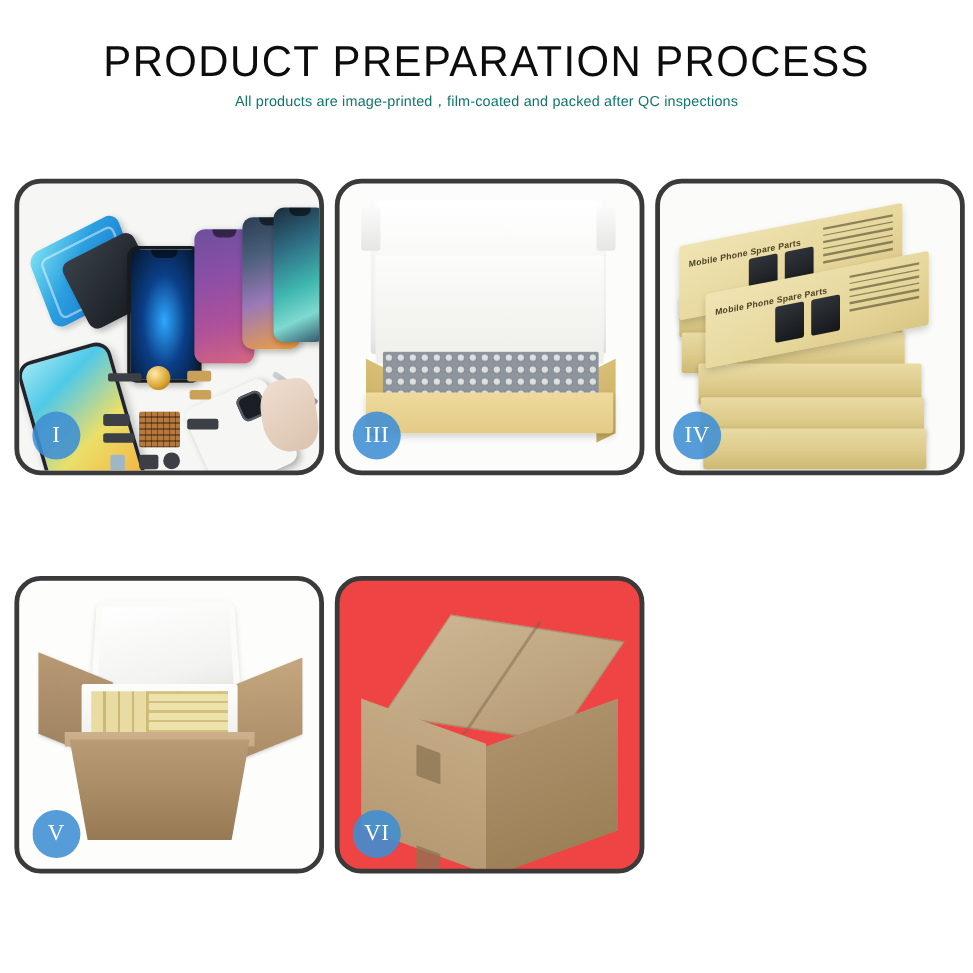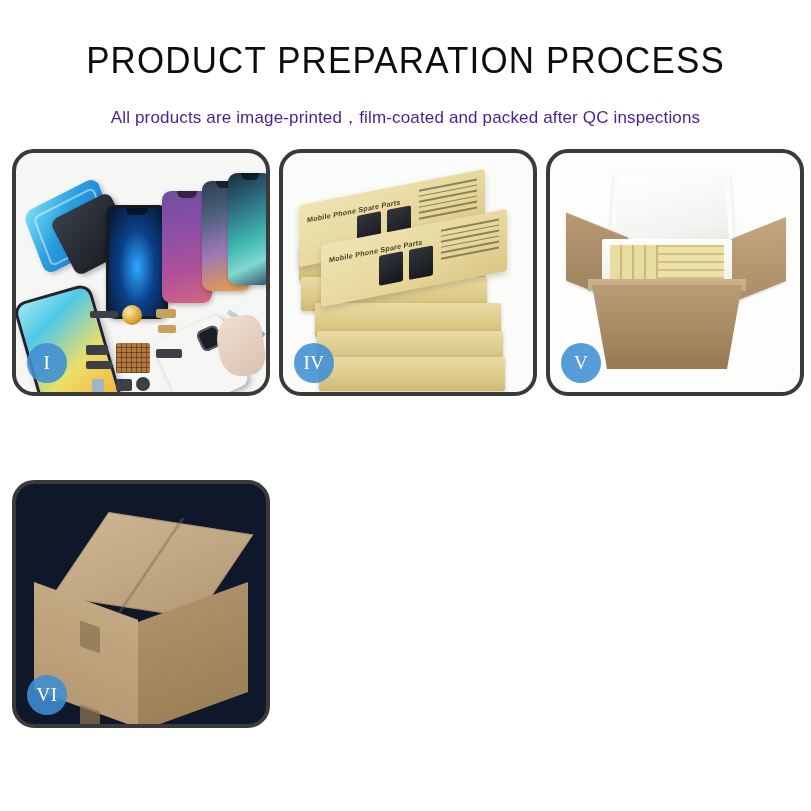--- a/index.html
+++ b/index.html
@@ -11,40 +11,40 @@
     width: 811px;
     height: 811px;
     font-family: "Liberation Sans", sans-serif;
     overflow: hidden;
     position: relative;
   }
 
   
   .header {
     width: 811px;
-    padding-top: 42px;
+    padding-top: 32px;
     text-align: center;
   }
   .page-title {
     font-family: "Liberation Sans", sans-serif;
     font-size: 36px;
     font-weight: 400;
     color: #0d0d0d;
     letter-spacing: 1.2px;
     line-height: 1.05;
     margin: 0;
     transform: scaleX(0.97);
   }
   .page-subtitle {
     font-family: "Liberation Sans", sans-serif;
-    font-size: 17px;
+    font-size: 12px;
     font-weight: 400;
-    color: #4c1d95;
+    color: #0f766e;
     letter-spacing: 0.15px;
-    margin: 26px 0 0 0;
+    margin: 6px 0 0 0;
   }
 
   
   .grid {
     position: absolute;
     top: 149px;
     left: 12px;
     width: 787px;
     display: grid;
     grid-template-columns: 258px 258px 258px;
@@ -340,21 +340,21 @@
     clip-path: polygon(0 0, 100% 0, 90% 100%, 10% 100%);
     box-shadow: 0 3px 6px rgba(0,0,0,.2);
   }
   .p5 .carton-top {
     position:absolute; left:38px; top:126px; width:158px; height:12px;
     background: linear-gradient(180deg,#cdb18c,#b1957010);
     background-color:#c7ac87;
   }
 
   
-  .p6 { background: #0f172a; }
+  .p6 { background: #ef4444; }
   .p6 .cube { position:absolute; left:18px; top:28px; width:218px; height:190px; }
   .p6 .face-top {
     position:absolute; left:18px; top:0; width:160px; height:84px;
     background: linear-gradient(145deg,#cbb491 0%,#c0a783 55%,#b49a74 100%);
     transform: skewX(-34deg) skewY(8deg);
     transform-origin: bottom left;
     box-shadow: inset 0 0 0 1px rgba(120,100,70,.35);
   }
   .p6 .face-top::after {
     content:""; position:absolute; left:48%; top:-6%; width:3px; height:112%;
@@ -411,20 +411,31 @@
       <div class="chip" style="left:100px;top:226px;width:16px;height:12px;"></div>
       <div class="chip" style="left:120px;top:224px;width:14px;height:14px;border-radius:50%;"></div>
       <div class="chip" style="left:76px;top:226px;width:12px;height:16px;background:#9fb6c7;"></div>
       <div class="tweezer"></div>
       <div class="hand"></div>
     </div>
     <div class="badge">I</div>
   </div>
 
 
+  <div class="panel p3">
+    <div class="photo">
+      <div class="lid"></div>
+      <div class="foam"></div>
+      <div class="tray-left"></div>
+      <div class="tray-right"></div>
+      <div class="bwrap"></div>
+      <div class="tray-front"></div>
+    </div>
+    <div class="badge">III</div>
+  </div>
 
   <div class="panel p4">
     <div class="photo">
       <div class="stack">
         <div class="bx" style="left:8px;  top:76px;"></div>
         <div class="bx" style="left:10px; top:106px;"></div>
         <div class="bx" style="left:24px; top:132px;"></div>
         <div class="bx" style="left:26px; top:160px;"></div>
         <div class="bx" style="left:28px; top:186px;"></div>
 

